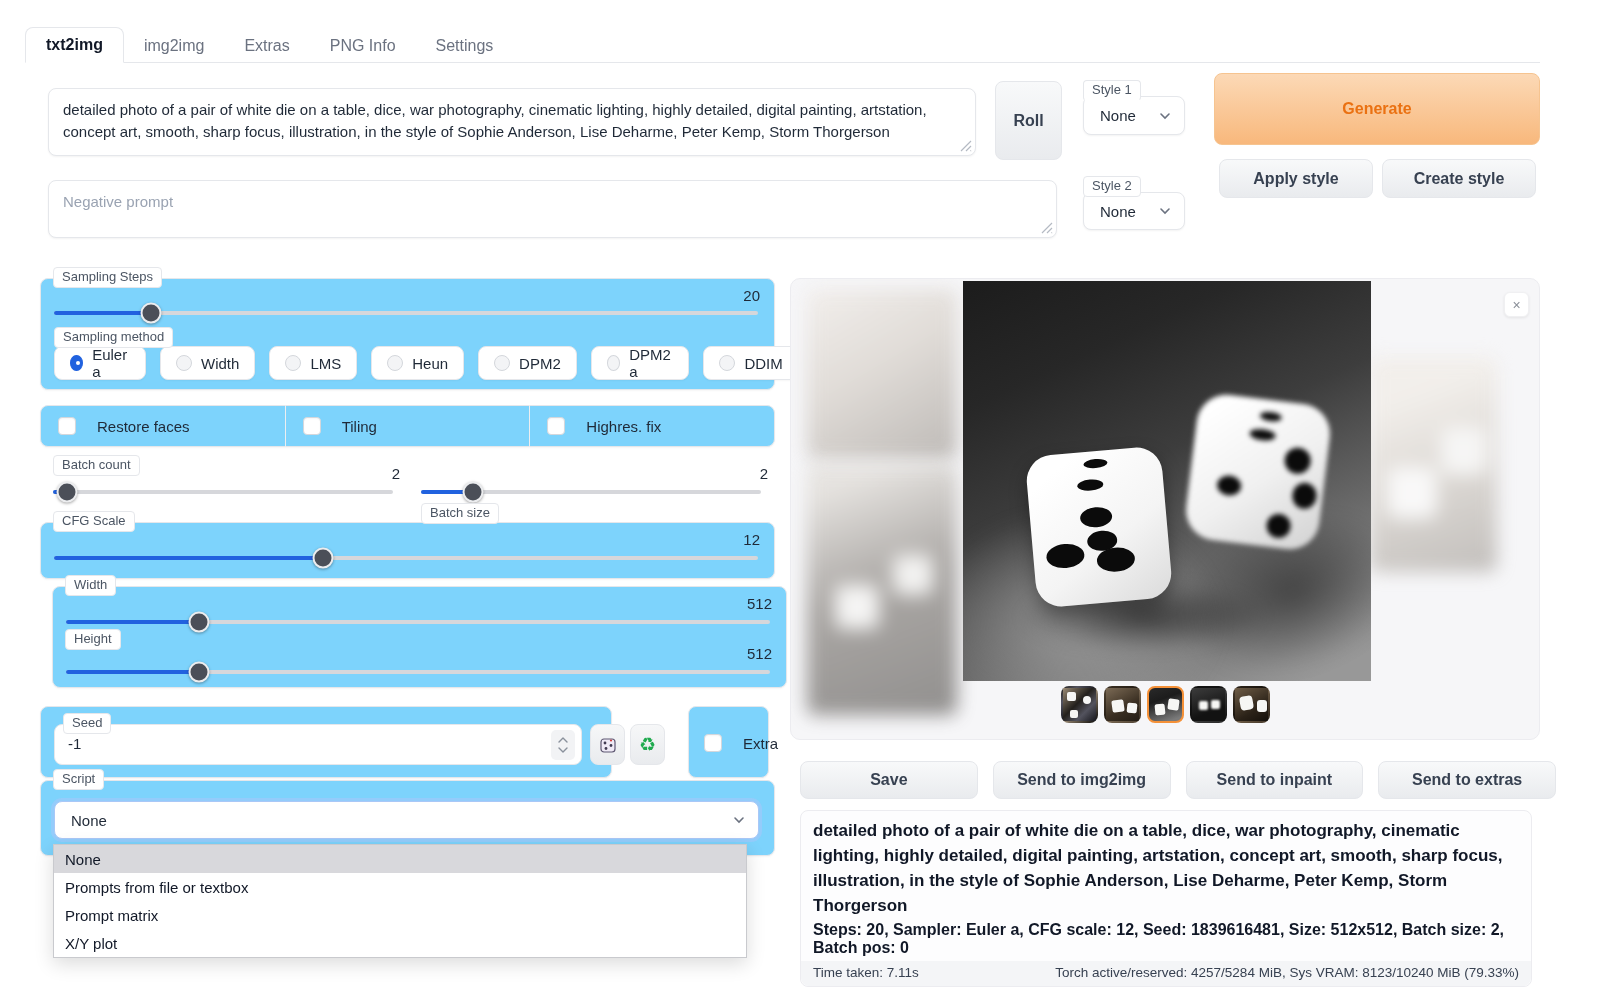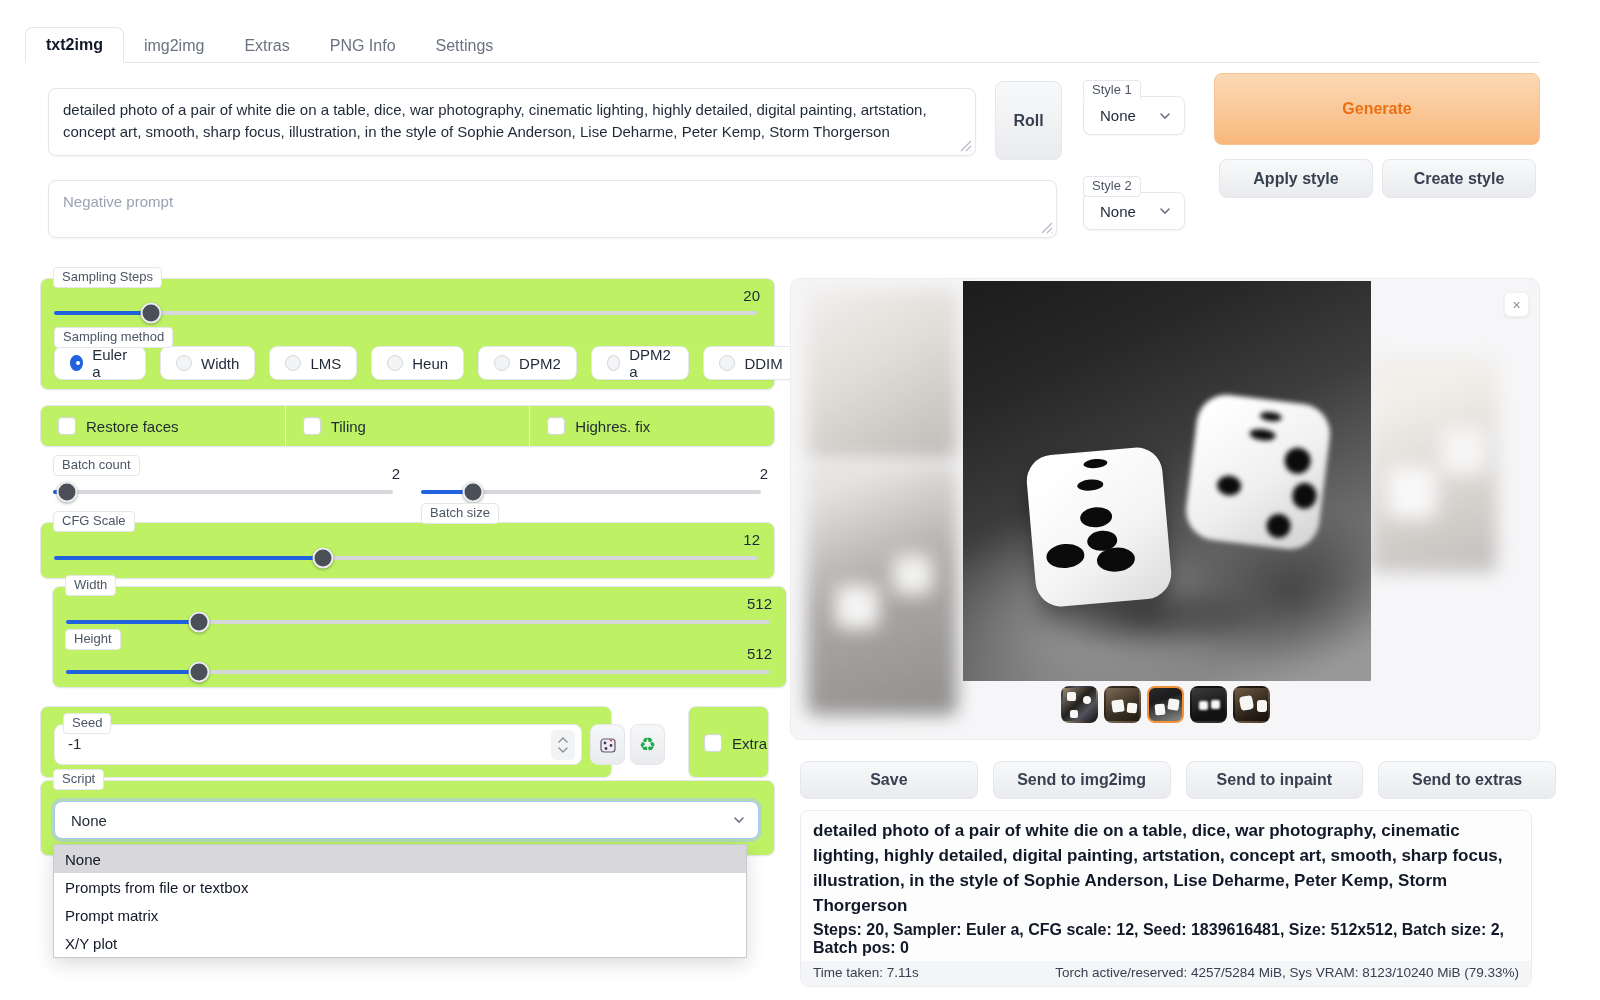--- a/index.html
+++ b/index.html
@@ -15,21 +15,21 @@
   
   .txtarea { position:absolute; background:#fff; border:1px solid #e5e7eb; border-radius:8px; box-shadow:0 1px 2px rgba(0,0,0,.05); font-size:15px; color:#1f2937; padding:10px 14px; line-height:1.45; }
   .placeholder { color:#9aa3b2; }
   .resize-handle { position:absolute; right:3px; bottom:3px; width:12px; height:12px; opacity:.75; }
 
   
   .legend { position:absolute; top:-12px; left:12px; background:#fff; border:1px solid #e5e7eb; border-radius:4px; padding:1px 8px 3px 8px; font-size:13px; color:#4b5563; z-index:3; white-space:nowrap; }
   .legend.inline { position:relative; top:0; left:0; display:inline-block; }
 
   
-  .group { position:absolute; background:#bef264; border:1px solid #e5e7eb; border-radius:8px; box-shadow:0 1px 2px rgba(0,0,0,.04); }
+  .group { position:absolute; background:#7dd3fc; border:1px solid #e5e7eb; border-radius:8px; box-shadow:0 1px 2px rgba(0,0,0,.04); }
 
   
   .btn { position:absolute; display:flex; align-items:center; justify-content:center; background:linear-gradient(180deg,#f8f9fa,#e9ebee); border:1px solid #e5e7eb; border-radius:8px; font-size:16px; font-weight:bold; color:#374151; cursor:pointer; }
   #generate-btn { background:linear-gradient(180deg,#fcd9b6,#f8b87c); border:1px solid #f6c490; color:#ea7112; font-size:16px; font-weight:bold; }
 
   
   .select { position:absolute; background:#fff; border:1px solid #e5e7eb; border-radius:8px; box-shadow:0 1px 2px rgba(0,0,0,.05); display:flex; align-items:center; justify-content:space-between; padding:0 12px 0 16px; font-size:15px; color:#1f2937; cursor:pointer; }
   .chev { width:14px; height:14px; flex:0 0 auto; }
 
   
@@ -40,21 +40,21 @@
   .slider-value { position:absolute; font-size:15px; color:#1f2937; text-align:right; }
 
   
   .pill-row { position:absolute; display:flex; gap:14px; }
   .pill { display:flex; align-items:center; gap:9px; height:34px; padding:0 15px; background:#fff; border:1px solid #e5e7eb; border-radius:8px; box-shadow:0 1px 2px rgba(0,0,0,.04); font-size:15px; color:#1f2937; cursor:pointer; }
   .rdot { width:16px; height:16px; border-radius:50%; background:#f3f4f6; border:1px solid #d4d7dc; position:relative; }
   .pill.selected .rdot { background:#2162df; border-color:#2162df; }
   .pill.selected .rdot::after { content:""; position:absolute; left:5px; top:5px; width:4px; height:4px; border-radius:50%; background:#fff; }
 
   
-  .checkrow { display:flex; align-items:center; gap:10px; font-size:15px; color:#1f2937; cursor:pointer; }
+  .checkrow { display:flex; align-items:center; gap:21px; font-size:15px; color:#1f2937; cursor:pointer; }
   .checkbox { width:18px; height:18px; background:#fff; border:1px solid #d4d7dc; border-radius:4px; box-shadow:inset 0 1px 2px rgba(0,0,0,.04); }
 
   
   #seed-box { position:absolute; left:13px; top:17px; width:528px; height:41px; border:1px solid #e5e7eb; border-radius:8px; background:#fff; }
   #seed-box .value { position:absolute; left:13px; top:10px; font-size:15px; }
   #seed-spinner { position:absolute; right:6px; top:5px; width:24px; height:30px; background:#f2f3f5; border-radius:5px; display:flex; flex-direction:column; align-items:center; justify-content:center; color:#6b7280; }
   .icon-btn { position:absolute; width:35px; height:41px; background:linear-gradient(180deg,#f6f7f8,#e9ebee); border:1px solid #e5e7eb; border-radius:8px; display:flex; align-items:center; justify-content:center; cursor:pointer; }
 
   
   #script-select { border:1px solid #a9c8f7; box-shadow:0 0 0 3px rgba(167,199,250,.55); }

